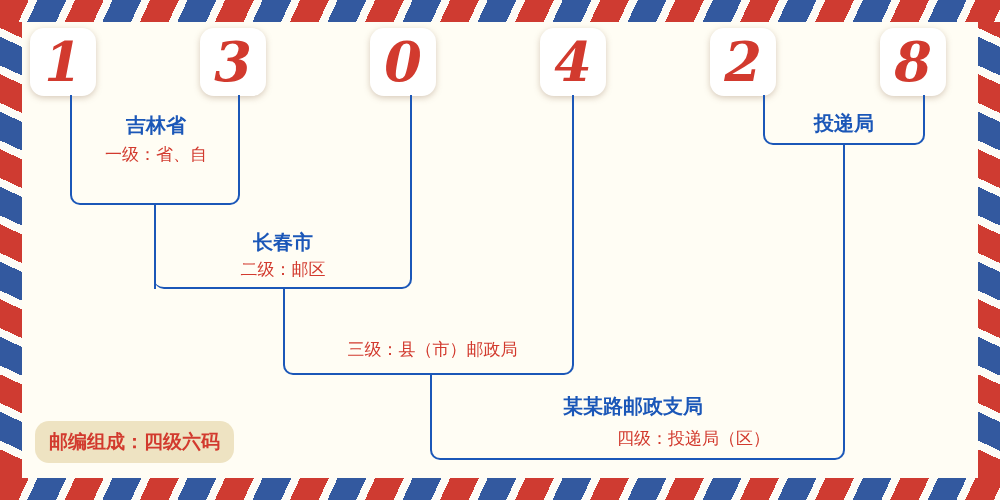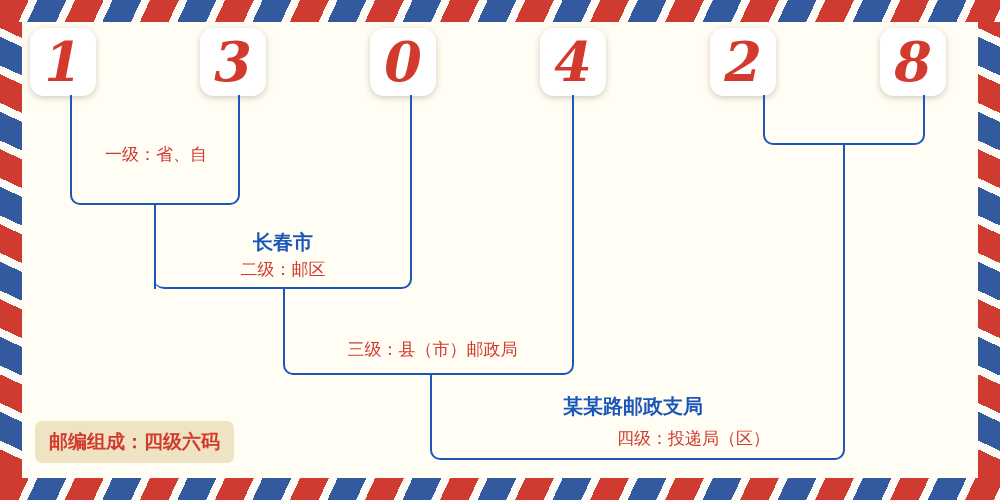--- a/index.html
+++ b/index.html
@@ -92,21 +92,21 @@
   .t3-place { left:330px; top:307px; width:205px; }
   .t3-desc  { left:330px; top:337px; width:205px; }
   .t4-place { left:508px; top:393px; width:250px; }
   .t4-desc  { left:520px; top:426px; width:250px;text-align:right; }
   .t5-deliv { left:765px; top:110px; width:158px; }
 
   .footer-tag {
     position:absolute; left:35px; top:421px;
     background:#eee3c2;
     color:var(--red); font-weight:bold; font-size:19px;
-    padding:8px 14px; border-radius:7px;
+    padding:8px 14px; border-radius:14px;
   }
 </style>
 </head>
 <body>
 
 <div class="canvas">
 
   <div class="stripe stripe-top"></div>
   <div class="stripe stripe-bottom"></div>
   <div class="stripe stripe-left"></div>
@@ -134,28 +134,30 @@
   <div class="bracket bracket-prov"></div>
   <div class="vline vline-provmid"></div>
   <div class="stair stair-l2"></div>
   <div class="vline vline-d3"></div>
   <div class="stair stair-l3"></div>
   <div class="vline vline-d4"></div>
   <div class="stair stair-l4"></div>
   <div class="bracket bracket-deliv"></div>
   <div class="vline vline-deliv"></div>
 
+  <div class="lbl place t1-place">吉林省</div>
   <div class="lbl desc t1-desc">
     <div>一级：省、自</div>
   </div>
 
   <div class="lbl desc t2-desc">二级：邮区</div>
   <div class="lbl place t2-place">长春市</div>
 
   <div class="lbl desc t3-desc">三级：县（市）邮政局</div>
 
   <div class="lbl place t4-place">某某路邮政支局</div>
   <div class="lbl desc t4-desc">四级：投递局（区）</div>
 
+  <div class="lbl place t5-deliv">投递局</div>
 
   <div class="footer-tag">邮编组成：四级六码</div>
 
 </div>
 
 </body></html>

